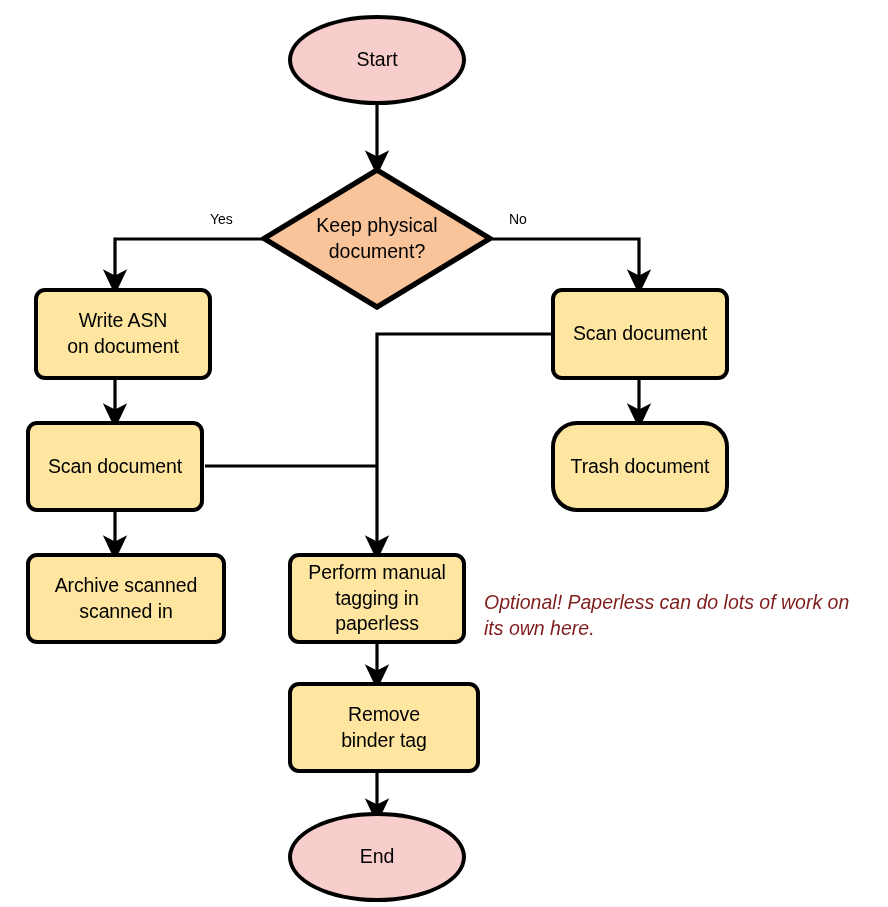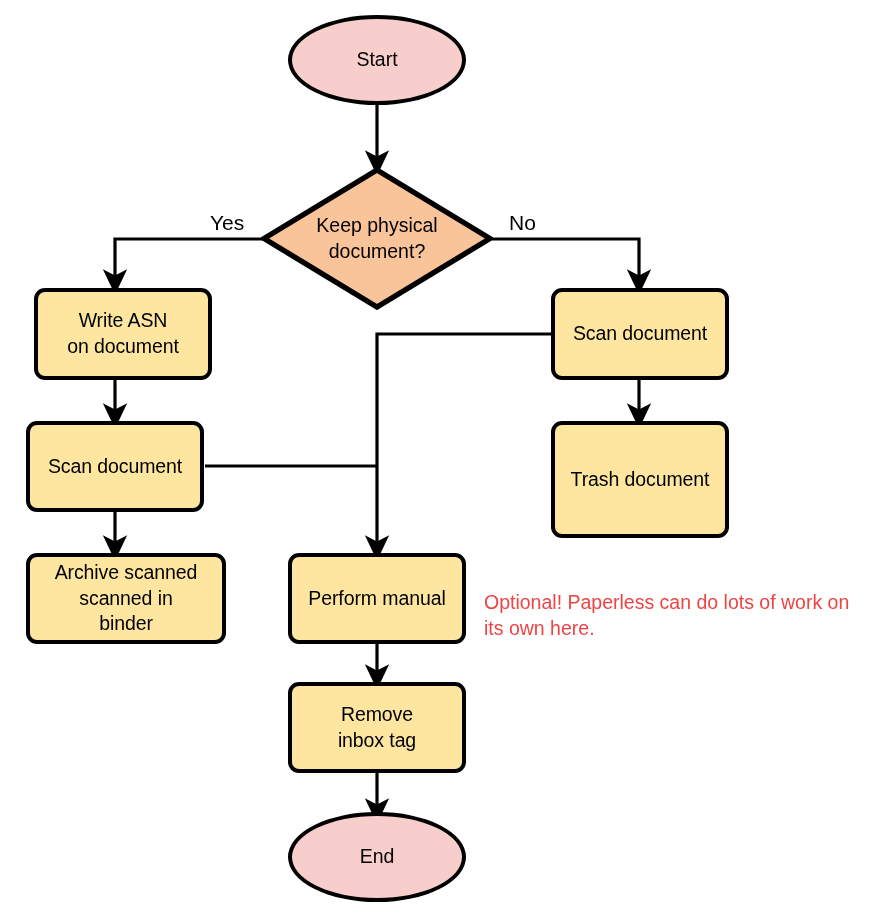--- a/index.html
+++ b/index.html
@@ -61,30 +61,31 @@
     left: 0; top: 0;
     width: 100%; height: 100%;
     z-index: 0;
   }
   .node-decision .decision-label {
     position: relative;
     z-index: 1;
   }
   .edge-label {
     position: absolute;
-    font-size: 21px;
+    font-size: 14px;
     color: #000000;
     white-space: nowrap;
     z-index: 3;
   }
   .annotation {
     position: absolute;
     font-size: 19.5px;
+    font-style: italic;
     line-height: 1.35;
-    color: #ef4444;
+    color: #7f1d1d;
     z-index: 3;
   }
 </style>
 </head>
 <body>
 
 <div id="flowchart-canvas">
 
   <svg class="edge-layer" viewBox="0 0 888 907">
     <defs>
@@ -139,47 +140,48 @@
   </div>
 
   <div class="node node-process" style="left:26px; top:421px; width:178px; height:91px;">
     <span>Scan document</span>
   </div>
 
   <div class="node node-process" style="left:26px; top:553px; width:200px; height:91px;">
     <div>
       <div>Archive scanned</div>
       <div>scanned in</div>
-      <div>binder</div>
     </div>
   </div>
 
   <div class="node node-process" style="left:551px; top:288px; width:178px; height:92px;">
     <span>Scan document</span>
   </div>
 
-  <div class="node node-process" style="left:551px; top:421px; width:178px; height:117px;">
+  <div class="node node-process" style="left:551px; top:421px; width:178px; height:91px;border-radius:26px;">
     <span>Trash document</span>
   </div>
 
   <div class="node node-process" style="left:288px; top:553px; width:178px; height:91px;">
     <div>
       <div>Perform manual</div>
+      <div>tagging in</div>
+      <div>paperless</div>
     </div>
   </div>
 
   <div class="annotation" style="left:484px; top:589px; width:404px;">
     <div>Optional! Paperless can do lots of work on</div>
     <div>its own here.</div>
   </div>
 
-  <div class="node node-process" style="left:288px; top:682px; width:178px; height:91px;text-align:center;">
+  <div class="node node-process" style="left:288px; top:682px; width:192px; height:91px;text-align:center;">
     <div>
       <div>Remove</div>
-      <div>inbox tag</div>
+      <div>binder tag</div>
     </div>
   </div>
 
   <div class="node node-terminal" style="left:288px; top:812px; width:178px; height:90px;">
     <span>End</span>
   </div>
 
 </div>
 
 </body></html>

